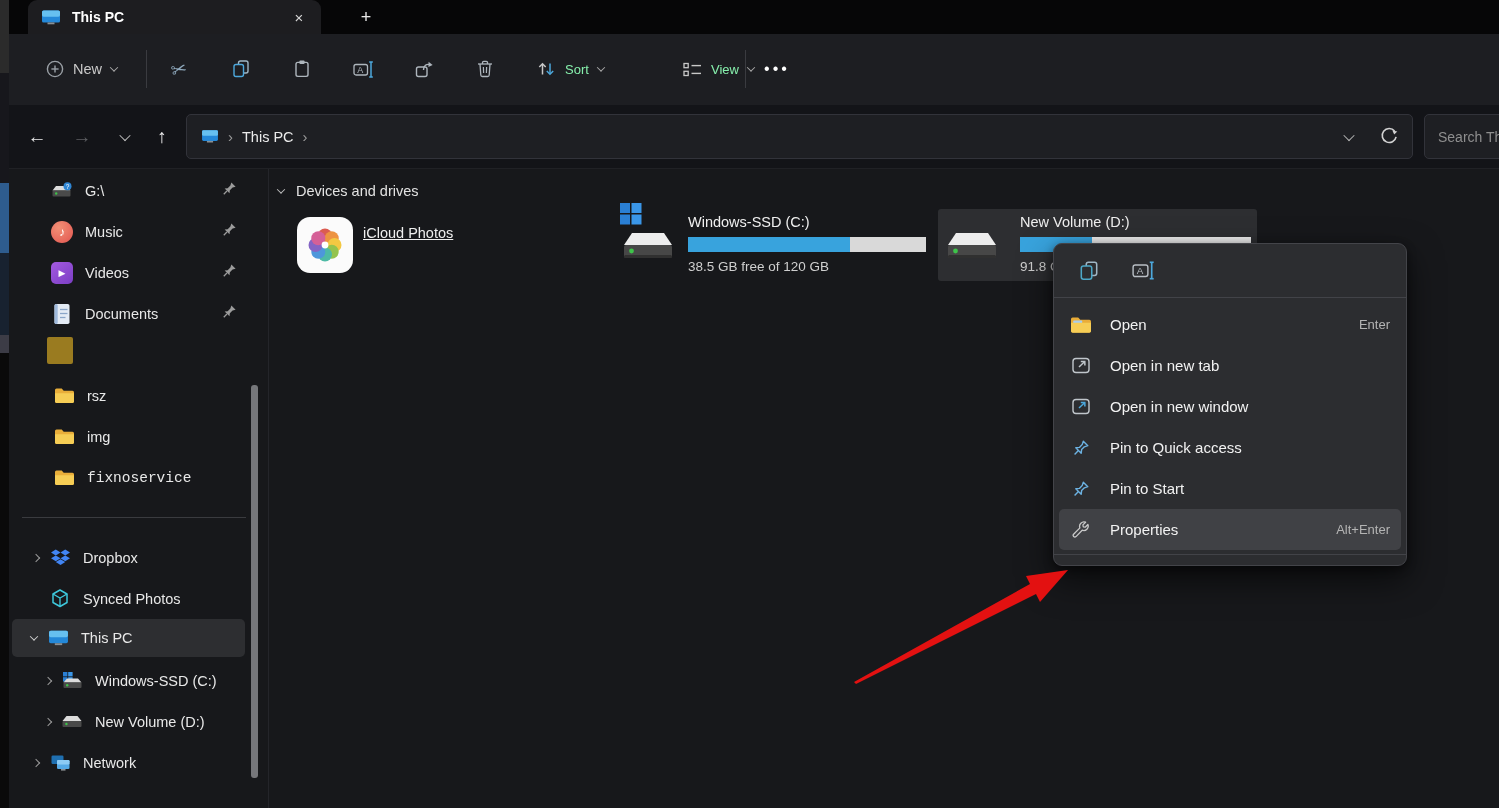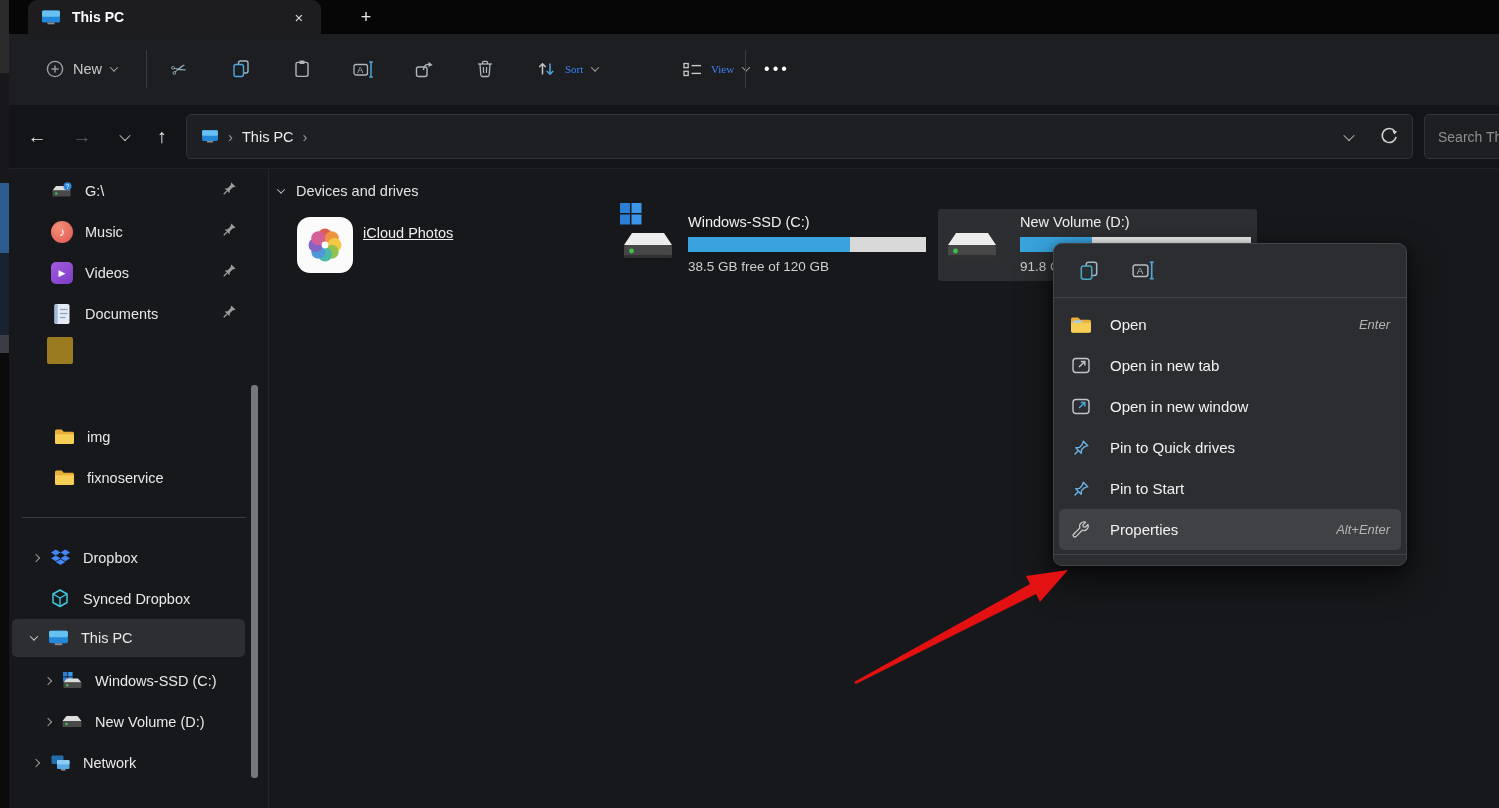--- a/index.html
+++ b/index.html
@@ -22,21 +22,21 @@
   .newtab{position:absolute;left:344px;top:4px;width:26px;height:26px;display:flex;align-items:center;
        justify-content:center;color:#e8e8e8;font-size:18px;border-radius:4px;}
 
   
   .toolbar{position:absolute;left:9px;top:34px;right:0;height:71px;background:#1d1e22;border-bottom:1px solid #0a0a0a;}
   .tbtn{position:absolute;top:15px;width:40px;height:40px;display:flex;align-items:center;justify-content:center;border-radius:4px;}
   .tsep{position:absolute;top:16px;width:1px;height:38px;background:#3a3b40;}
   .newbtn{position:absolute;left:27px;top:15px;height:40px;display:flex;align-items:center;gap:9px;padding:0 10px;border-radius:4px;}
   .newbtn .lbl{font-size:14.5px;color:#c9c9c9;}
   .tgroup{position:absolute;top:15px;height:40px;display:flex;align-items:center;gap:9px;padding:0 10px;border-radius:4px;}
-  .tgroup .lbl{font-size:11px;color:#3b82f6;font-family:Liberation Serif, serif;}
+  .tgroup .lbl{font-size:13px;color:#86efac;}
   .chev{width:7px;height:7px;border-right:1.6px solid #a9a9a9;border-bottom:1.6px solid #a9a9a9;display:inline-block;}
   .chev.down{transform:rotate(45deg) translate(-1px,-1px);}
   .chev.right{transform:rotate(-45deg);}
   .chev.sm{width:5px;height:5px;}
   .dots{color:#fff;font-size:16px;letter-spacing:3px;}
   .scissors{font-size:19px;color:#8fa9bd;transform:rotate(-15deg);}
 
   
   .addr-row{position:absolute;left:9px;top:105px;right:0;height:63px;background:#131418;border-bottom:1px solid #202125;}
   .navb{position:absolute;top:19px;width:34px;height:26px;display:flex;align-items:center;justify-content:center;
@@ -81,21 +81,21 @@
   
   .cmenu{position:absolute;left:1053px;top:243px;width:354px;background:#2c2d30;border:1px solid #434449;
      border-radius:9px;box-shadow:0 14px 34px rgba(0,0,0,.6),0 3px 10px rgba(0,0,0,.45);z-index:10;box-sizing:border-box;overflow:hidden;}
   .cm-icons{height:53px;display:flex;align-items:center;padding-left:16px;gap:16px;}
   .cm-iconbtn{width:38px;height:34px;display:flex;align-items:center;justify-content:center;border-radius:4px;}
   .cm-div{height:1px;background:#424348;}
   .cm-list{padding:6px 0;}
   .cmi{display:flex;align-items:center;height:41px;padding:0 16px;box-sizing:border-box;}
   .cmi .mico{width:22px;display:flex;justify-content:center;margin-right:18px;}
   .cmi .mlabel{flex:1;font-size:15px;color:#f2f2f2;}
-  .cmi .mshort{font-size:13px;color:#b4b4b4;font-style:italic;}
+  .cmi .mshort{font-size:13px;color:#b4b4b4;}
   .cmi.hl{background:#404145;border-radius:5px;margin:0 5px;padding:0 11px;}
   .cm-div2{height:1px;background:#424348;margin:4px 0;}
 
   .arrow-svg{position:absolute;left:0;top:0;z-index:20;pointer-events:none;}
 </style>
 </head>
 <body>
 
 <div class="screen">
 
@@ -298,32 +298,41 @@
     </span>
   </div>
 
   <div class="srow" style="top:331px;height:38px;padding-left:37px;">
     <span class="ico" style="width:28px;">
         <span class="blankfold"></span>
       </span>
     <span></span>
   </div>
 
-
-  <div class="srow" style="top:416px;padding-left:43px;">
+  <div class="srow" style="top:375px;padding-left:43px;">
     <span class="ico">
       <svg width="21" height="17" viewBox="0 0 21 17">
           <path d="M1 3 a1.5 1.5 0 0 1 1.5-1.5 h5.2 l2 2.3 h8.8 a1.5 1.5 0 0 1 1.5 1.5 v9 a1.6 1.6 0 0 1-1.6 1.6 H2.6 A1.6 1.6 0 0 1 1 14.3 Z" fill="#e9ae3a"></path>
           <path d="M1 6.2 h19 v8.1 a1.6 1.6 0 0 1-1.6 1.6 H2.6 A1.6 1.6 0 0 1 1 14.3 Z" fill="#f6cd55"></path>
         </svg>
     </span>
+    <span>rsz</span>
+  </div>
+
+  <div class="srow" style="top:416px;padding-left:43px;">
+    <span class="ico">
+      <svg width="21" height="17" viewBox="0 0 21 17">
+          <path d="M1 3 a1.5 1.5 0 0 1 1.5-1.5 h5.2 l2 2.3 h8.8 a1.5 1.5 0 0 1 1.5 1.5 v9 a1.6 1.6 0 0 1-1.6 1.6 H2.6 A1.6 1.6 0 0 1 1 14.3 Z" fill="#e9ae3a"></path>
+          <path d="M1 6.2 h19 v8.1 a1.6 1.6 0 0 1-1.6 1.6 H2.6 A1.6 1.6 0 0 1 1 14.3 Z" fill="#f6cd55"></path>
+        </svg>
+    </span>
     <span>img</span>
   </div>
 
-  <div class="srow" style="top:457px;padding-left:43px;">
+  <div class="srow" style="top:457px;padding-left:43px;font-family:Liberation Mono, monospace;">
     <span class="ico">
       <svg width="21" height="17" viewBox="0 0 21 17">
           <path d="M1 3 a1.5 1.5 0 0 1 1.5-1.5 h5.2 l2 2.3 h8.8 a1.5 1.5 0 0 1 1.5 1.5 v9 a1.6 1.6 0 0 1-1.6 1.6 H2.6 A1.6 1.6 0 0 1 1 14.3 Z" fill="#e9ae3a"></path>
           <path d="M1 6.2 h19 v8.1 a1.6 1.6 0 0 1-1.6 1.6 H2.6 A1.6 1.6 0 0 1 1 14.3 Z" fill="#f6cd55"></path>
         </svg>
     </span>
     <span>fixnoservice</span>
   </div>
 
   <div class="sdiv" style="top:517px;"></div>
@@ -345,21 +354,21 @@
   </div>
 
   <div class="srow" style="top:578px;padding-left:19px;">
     <span class="cv"></span>
     <span class="ico">
       <svg width="18" height="19" viewBox="0 0 18 19">
         <path d="M9 1 L16 5 V13.5 L9 17.5 L2 13.5 V5 Z" fill="none" stroke="#3ec8dc" stroke-width="1.5" stroke-linejoin="round"></path>
         <path d="M2 5 L9 9 L16 5 M9 9 V17.5" fill="none" stroke="#3ec8dc" stroke-width="1.3"></path>
       </svg>
     </span>
-    <span>Synced Dropbox</span>
+    <span>Synced Photos</span>
   </div>
 
   <div class="srow sel" style="top:619px;height:38px;padding-left:14px;">
     <span class="cv">
         <span class="chev down sm" style="border-color:#cfcfcf;"></span>
       </span>
     <span class="ico">
       <svg width="21" height="18" viewBox="0 0 20 17">
         <rect x="1" y="1.5" width="18" height="12" rx="1.6" fill="#2488d8"></rect>
         <rect x="1" y="1.5" width="18" height="6.2" rx="1.6" fill="#66c0f0"></rect>
@@ -522,21 +531,21 @@
         <span class="mlabel">Open in new window</span>
         <span class="mshort"></span>
       </div>
       <div class="cmi">
         <span class="mico">
           <svg width="18" height="18" viewBox="0 0 18 18">
               <path d="M11.3 2.2 L15.8 6.7 L12.4 7.8 L9.6 10.6 L9.2 14.2 L3.8 8.8 L7.4 8.4 L10.2 5.6 Z" fill="none" stroke="#6cb2e2" stroke-width="1.4" stroke-linejoin="round"></path>
               <line x1="6.4" y1="11.6" x2="2.6" y2="15.4" stroke="#6cb2e2" stroke-width="1.4"></line>
             </svg>
         </span>
-        <span class="mlabel">Pin to Quick drives</span>
+        <span class="mlabel">Pin to Quick access</span>
         <span class="mshort"></span>
       </div>
       <div class="cmi">
         <span class="mico">
           <svg width="18" height="18" viewBox="0 0 18 18">
               <path d="M11.3 2.2 L15.8 6.7 L12.4 7.8 L9.6 10.6 L9.2 14.2 L3.8 8.8 L7.4 8.4 L10.2 5.6 Z" fill="none" stroke="#6cb2e2" stroke-width="1.4" stroke-linejoin="round"></path>
               <line x1="6.4" y1="11.6" x2="2.6" y2="15.4" stroke="#6cb2e2" stroke-width="1.4"></line>
             </svg>
         </span>
         <span class="mlabel">Pin to Start</span>

